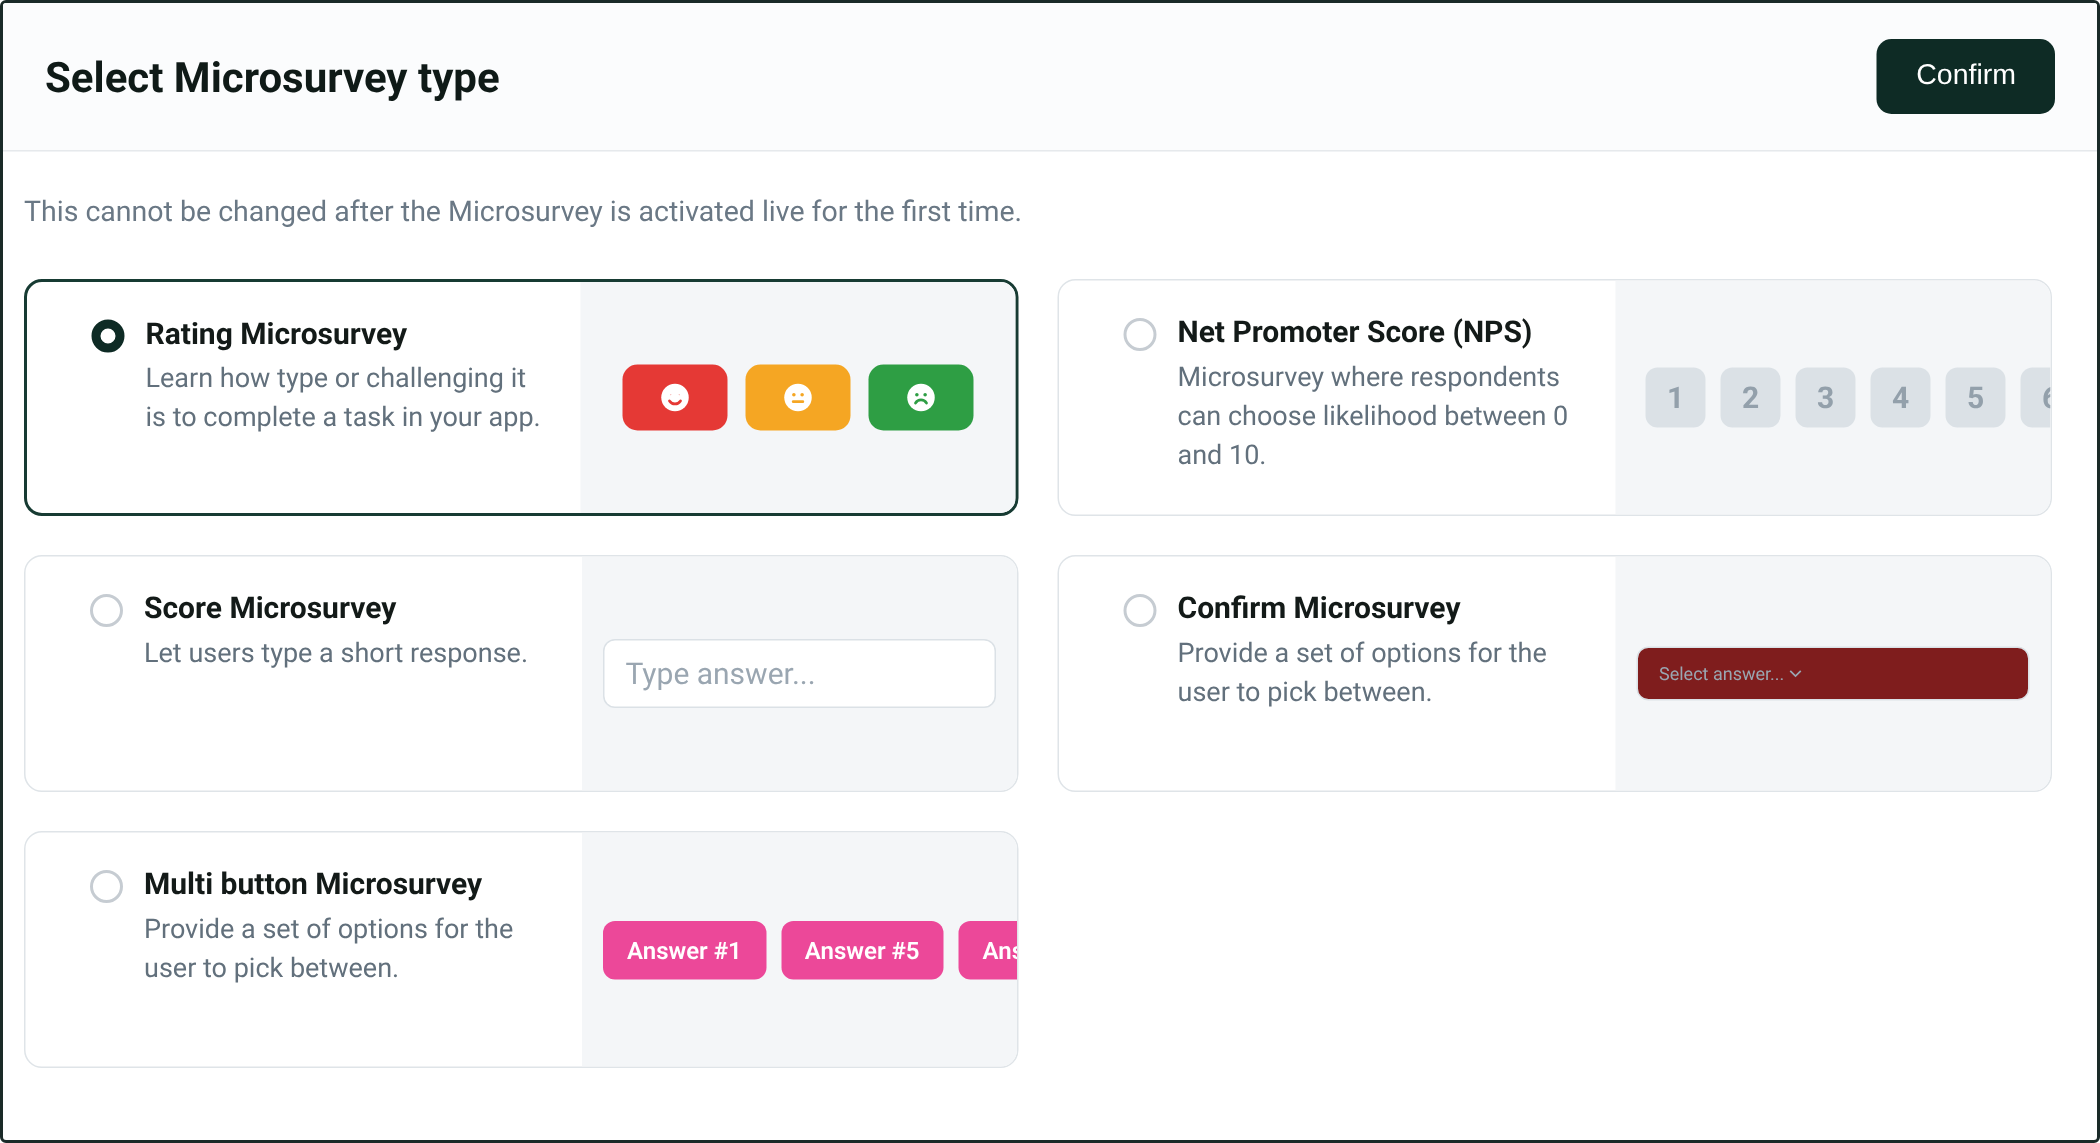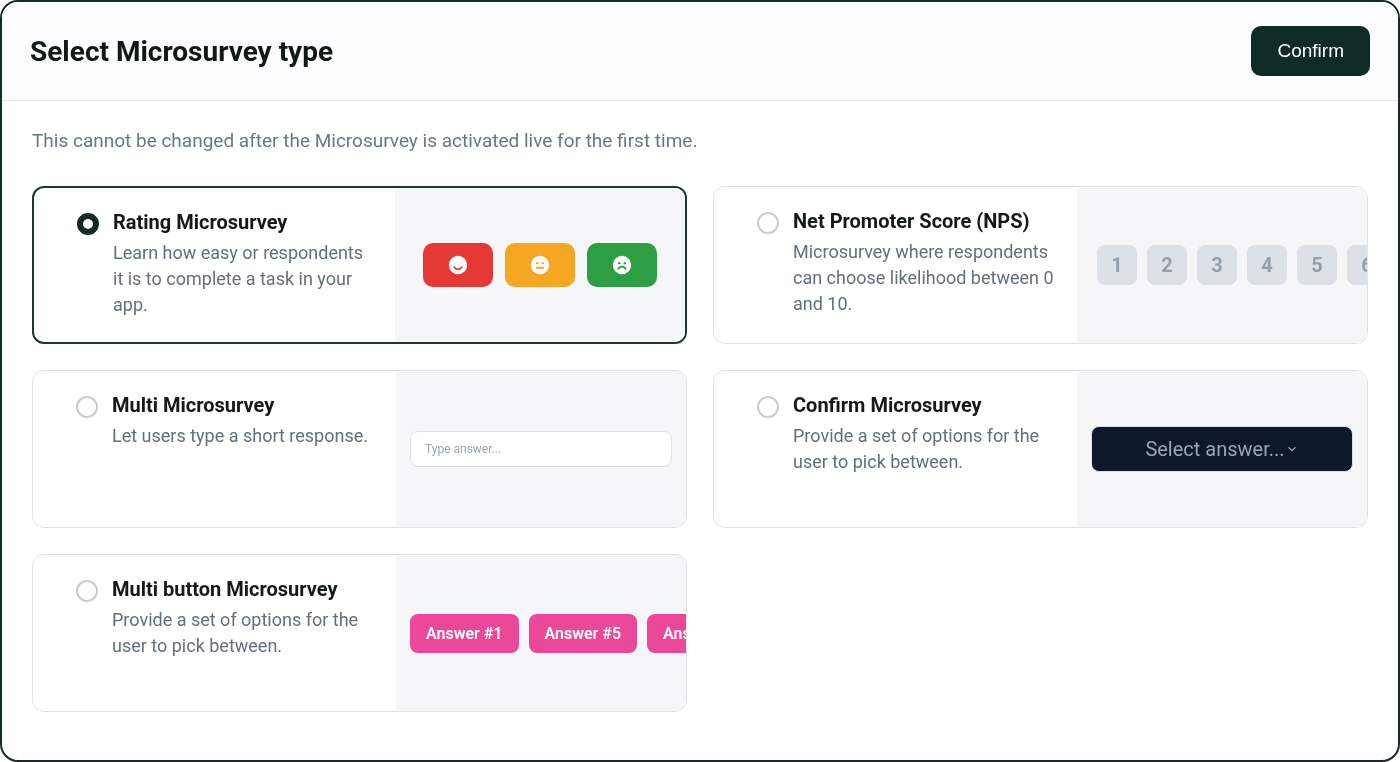--- a/index.html
+++ b/index.html
@@ -7,21 +7,21 @@
     width: 1400px;
     height: 762px;
     font-family: -apple-system, BlinkMacSystemFont, "Segoe UI", Roboto, "Helvetica Neue", Arial, sans-serif;
     background: #ffffff;
     overflow: hidden;
   }
   .window {
     width: 1400px;
     height: 762px;
     border: 2px solid #1a2a28;
-    border-radius: 18px;
+    border-radius: 4px;
     background: #ffffff;
     overflow: hidden;
     display: flex;
     flex-direction: column;
   }
   .header {
     display: flex;
     align-items: center;
     justify-content: space-between;
     padding: 24px 28px;
@@ -37,21 +37,21 @@
     background: #0e2b25;
     color: #ffffff;
     border: none;
     border-radius: 10px;
     padding: 14px 26px;
     font-size: 19px;
     font-weight: 400;
     cursor: pointer;
   }
   .body {
-    padding: 28px 30px 28px 30px;
+    padding: 28px 30px 28px 14px;
     flex: 1;
     overflow: hidden;
   }
   .subtitle {
     font-size: 19px;
     color: #6a7885;
     margin-bottom: 34px;
   }
   .grid {
     display: grid;
@@ -158,35 +158,35 @@
     flex-shrink: 0;
   }
   
   .input-preview {
     width: 100%;
     border: 1px solid #dbe1e6;
     background: #ffffff;
     border-radius: 8px;
     padding: 10px 14px;
     color: #9aa6b1;
-    font-size: 12px;
+    font-size: 20px;
     text-align: left;
   }
   
   .select-preview {
     width: 100%;
     border: 1px solid #dbe1e6;
-    background: #0f172a;
+    background: #7f1d1d;
     border-radius: 8px;
     padding: 10px 14px;
     color: #9aa6b1;
-    font-size: 20px;
-    display: flex;
-    align-items: center;
-    justify-content: center;
+    font-size: 12px;
+    display: flex;
+    align-items: center;
+    justify-content: flex-start;
   }
   .chevron {
     width: 14px; height: 14px; color: #9aa6b1;
   }
   
   .mb-row {
     display: flex;
     gap: 10px;
     position: absolute;
     left: 14px;
@@ -213,21 +213,21 @@
   <div class="body">
     <div class="subtitle">This cannot be changed after the Microsurvey is activated live for the first time.</div>
 
     <div class="grid">
 
       <div class="card selected">
         <div class="card-left">
           <div class="radio"></div>
           <div class="card-text">
             <div class="card-title">Rating Microsurvey</div>
-            <div class="card-desc">Learn how easy or respondents it is to complete a task in your app.</div>
+            <div class="card-desc">Learn how type or challenging it is to complete a task in your app.</div>
           </div>
         </div>
         <div class="card-right">
           <div class="faces">
             <div class="face-pill red">
               <svg class="face-svg" viewBox="0 0 24 24" fill="none" stroke="white" stroke-width="2">
                 <circle cx="12" cy="12" r="10" fill="white" stroke="none"></circle>
                 <circle cx="9" cy="10" r="1.3" fill="#e53935"></circle>
                 <circle cx="15" cy="10" r="1.3" fill="#e53935"></circle>
                 <path d="M8 14.5c1 1.5 2.3 2.2 4 2.2s3-.7 4-2.2" stroke="#e53935" stroke-linecap="round"></path>
@@ -271,21 +271,21 @@
             <div class="nps-num">6</div>
 
           </div>
         </div>
       </div>
 
       <div class="card">
         <div class="card-left">
           <div class="radio"></div>
           <div class="card-text">
-            <div class="card-title">Multi Microsurvey</div>
+            <div class="card-title">Score Microsurvey</div>
             <div class="card-desc">Let users type a short response.</div>
           </div>
         </div>
         <div class="card-right">
           <div class="input-preview">Type answer...</div>
         </div>
       </div>
 
       <div class="card">
         <div class="card-left">

